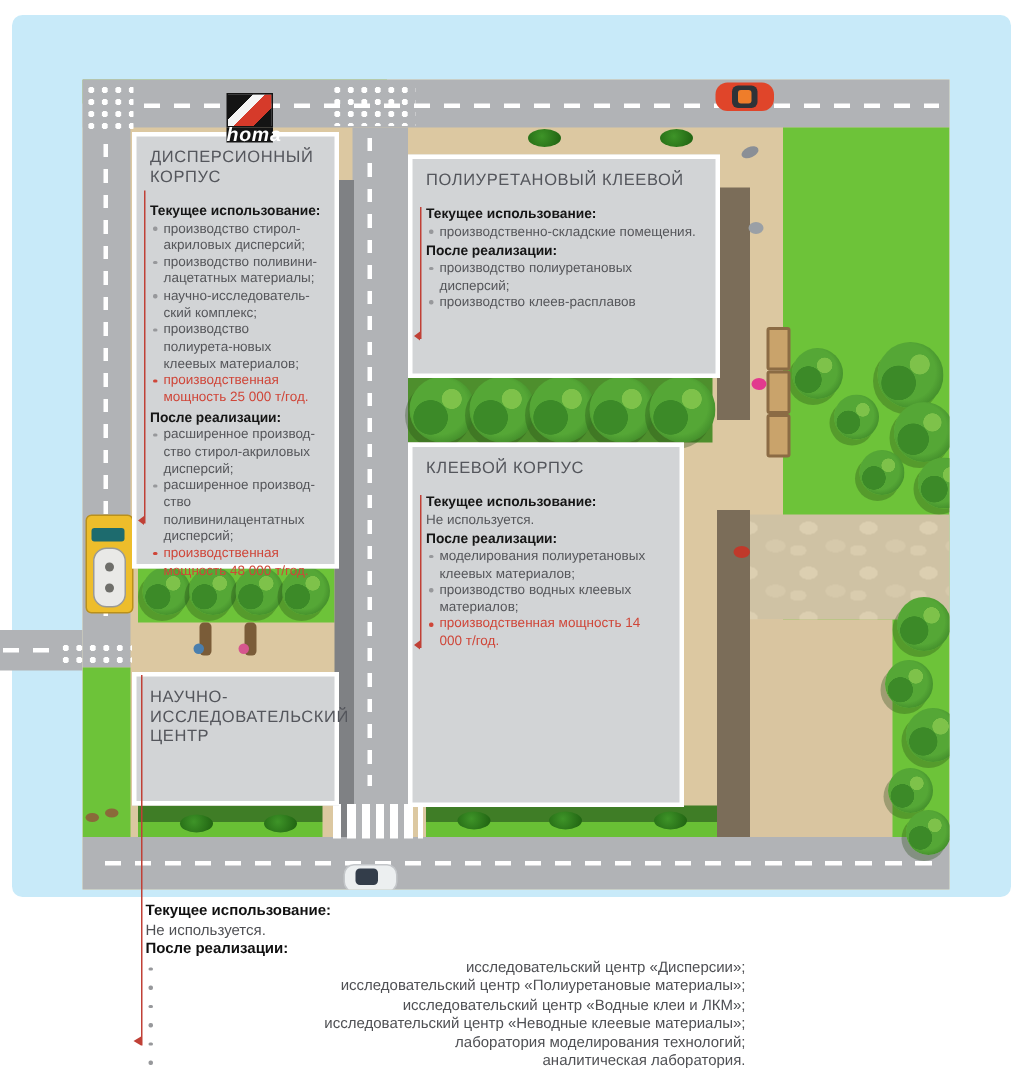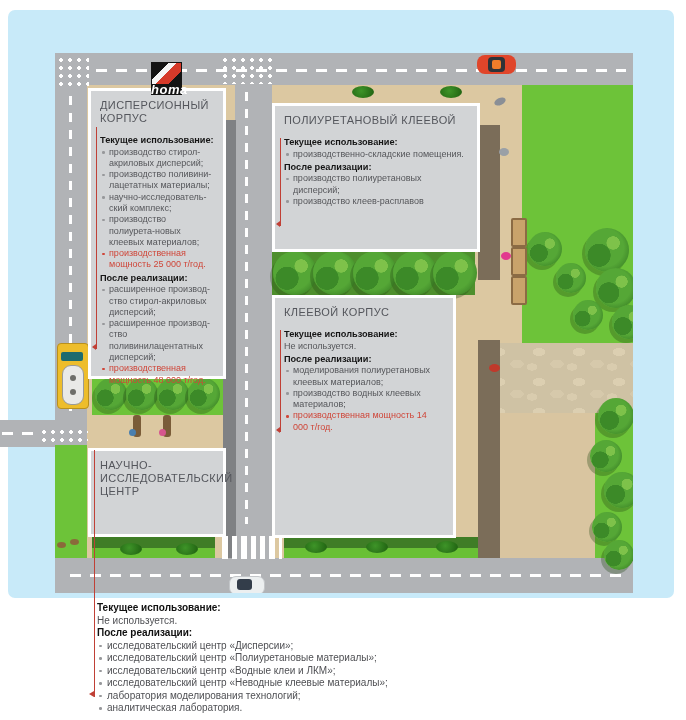--- a/index.html
+++ b/index.html
@@ -94,21 +94,21 @@
   #logo .word{position:absolute;left:0;top:23px;width:31px;height:10px;background:#141414;color:#fff;
      font-size:13px;line-height:10px;text-align:center;font-weight:bold;letter-spacing:.5px;font-style:italic;}
   
   #connector{position:absolute;left:94px;top:450px;width:1px;height:247px;background:#c04036;z-index:9;}
   #connector::after{content:"";position:absolute;left:-5px;bottom:0;width:0;height:0;
       border-top:3px solid transparent;border-bottom:3px solid transparent;border-right:5px solid #c04036;}
   #note{position:absolute;left:97px;top:602px;width:400px;color:#4f5054;}
   #note .nb{font-size:10px;line-height:12.5px;font-weight:bold;color:#101010;}
   #note .nt{font-size:10px;line-height:12.5px;}
   #note ul{list-style:none;margin:0;padding:0;}
-  #note li{position:relative;font-size:10px;line-height:12.5px;padding-left:10px;}
+  #note li{position:relative;font-size:10px;line-height:12.5px;padding-left:10px;text-align:right;}
   #note li::before{content:"";position:absolute;left:2px;top:5px;width:2.6px;height:2.6px;border-radius:50%;background:#97989b;}
   .z2{z-index:2}.z3{z-index:3}.z4{z-index:4}.z5{z-index:5}.z6{z-index:6}
 </style>
 </head>
 <body>
 
 <div id="page">
   <div id="sky"></div>
 
   <div id="road-access">

